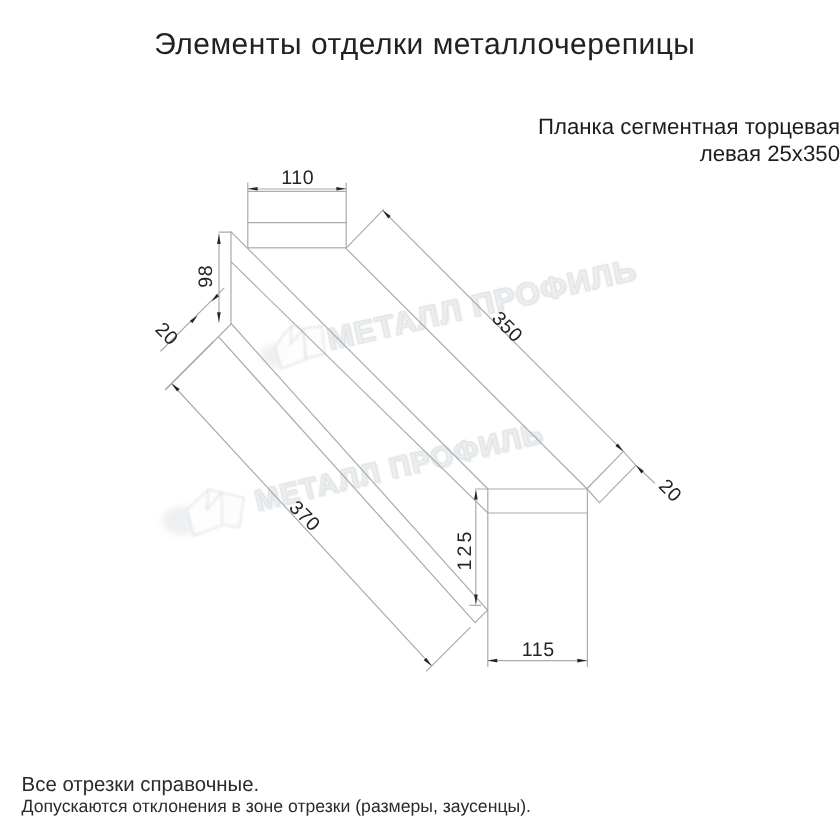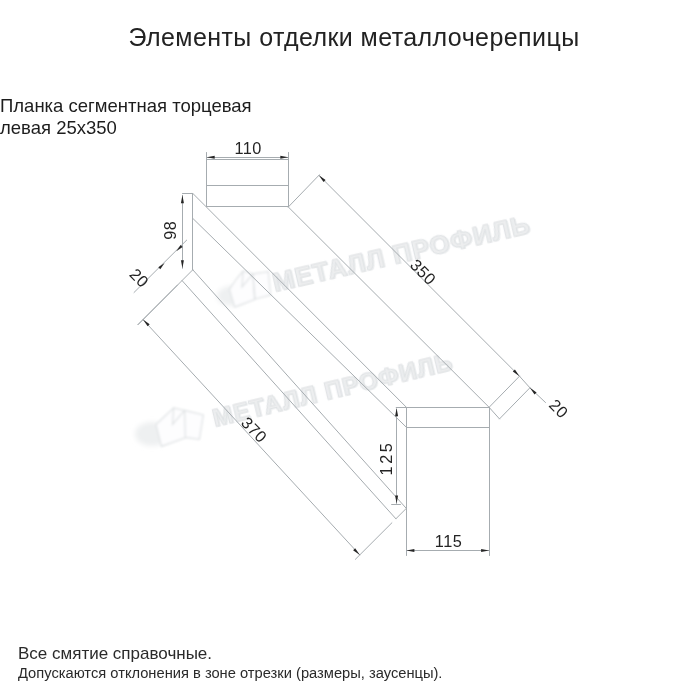--- a/index.html
+++ b/index.html
@@ -1,20 +1,20 @@
 <!DOCTYPE html>
 <html><head>
 <meta charset="utf-8">
 <style>
   html,body{margin:0;padding:0;background:#ffffff;}
   .page{position:relative;width:700px;height:700px;background:#fff;overflow:hidden;
         font-family:"Liberation Sans", sans-serif;}
   .title{position:absolute;left:4px;top:22.5px;width:700px;text-align:center;
          font-size:25px;color:#222;letter-spacing:0.42px;}
-  .sub{position:absolute;left:0;top:94.5px;width:700px;text-align:left;
+  .sub{position:absolute;left:0;top:94.5px;width:700px;text-align:right;
        font-size:18.5px;color:#1d1d1d;line-height:22px;}
   .foot1{position:absolute;left:18px;top:644px;font-size:17px;color:#2a2a2a;}
   .foot2{position:absolute;left:18px;top:665px;font-size:14.7px;color:#2a2a2a;}
   .wm{position:absolute;white-space:nowrap;color:rgba(255,255,255,0.05);
       font-weight:bold;font-size:26px;letter-spacing:1px;
       -webkit-text-stroke:1px #e0e3e5;
       text-shadow:1.4px 1.4px 0 #eceeef, 0 0 2px rgba(223,226,228,0.75);
       filter:blur(0.3px);}
   svg text{font-family:"Liberation Sans", sans-serif;}
 </style>
@@ -175,15 +175,15 @@
       <text transform="translate(386.6,458) rotate(-90)" y="5.5" letter-spacing="2.6">125</text>
 
       <text x="448.6" y="546.5" letter-spacing="0.5">115</text>
     </g>
   </svg>
 
   <div class="title">Элементы отделки металлочерепицы</div>
 
   <div class="sub">Планка сегментная торцевая<br>левая 25x350</div>
 
-  <div class="foot1">Все смятие справочные.</div>
+  <div class="foot1">Все отрезки справочные.</div>
   <div class="foot2">Допускаются отклонения в зоне отрезки (размеры, заусенцы).</div>
 </div>
 
 </body></html>

